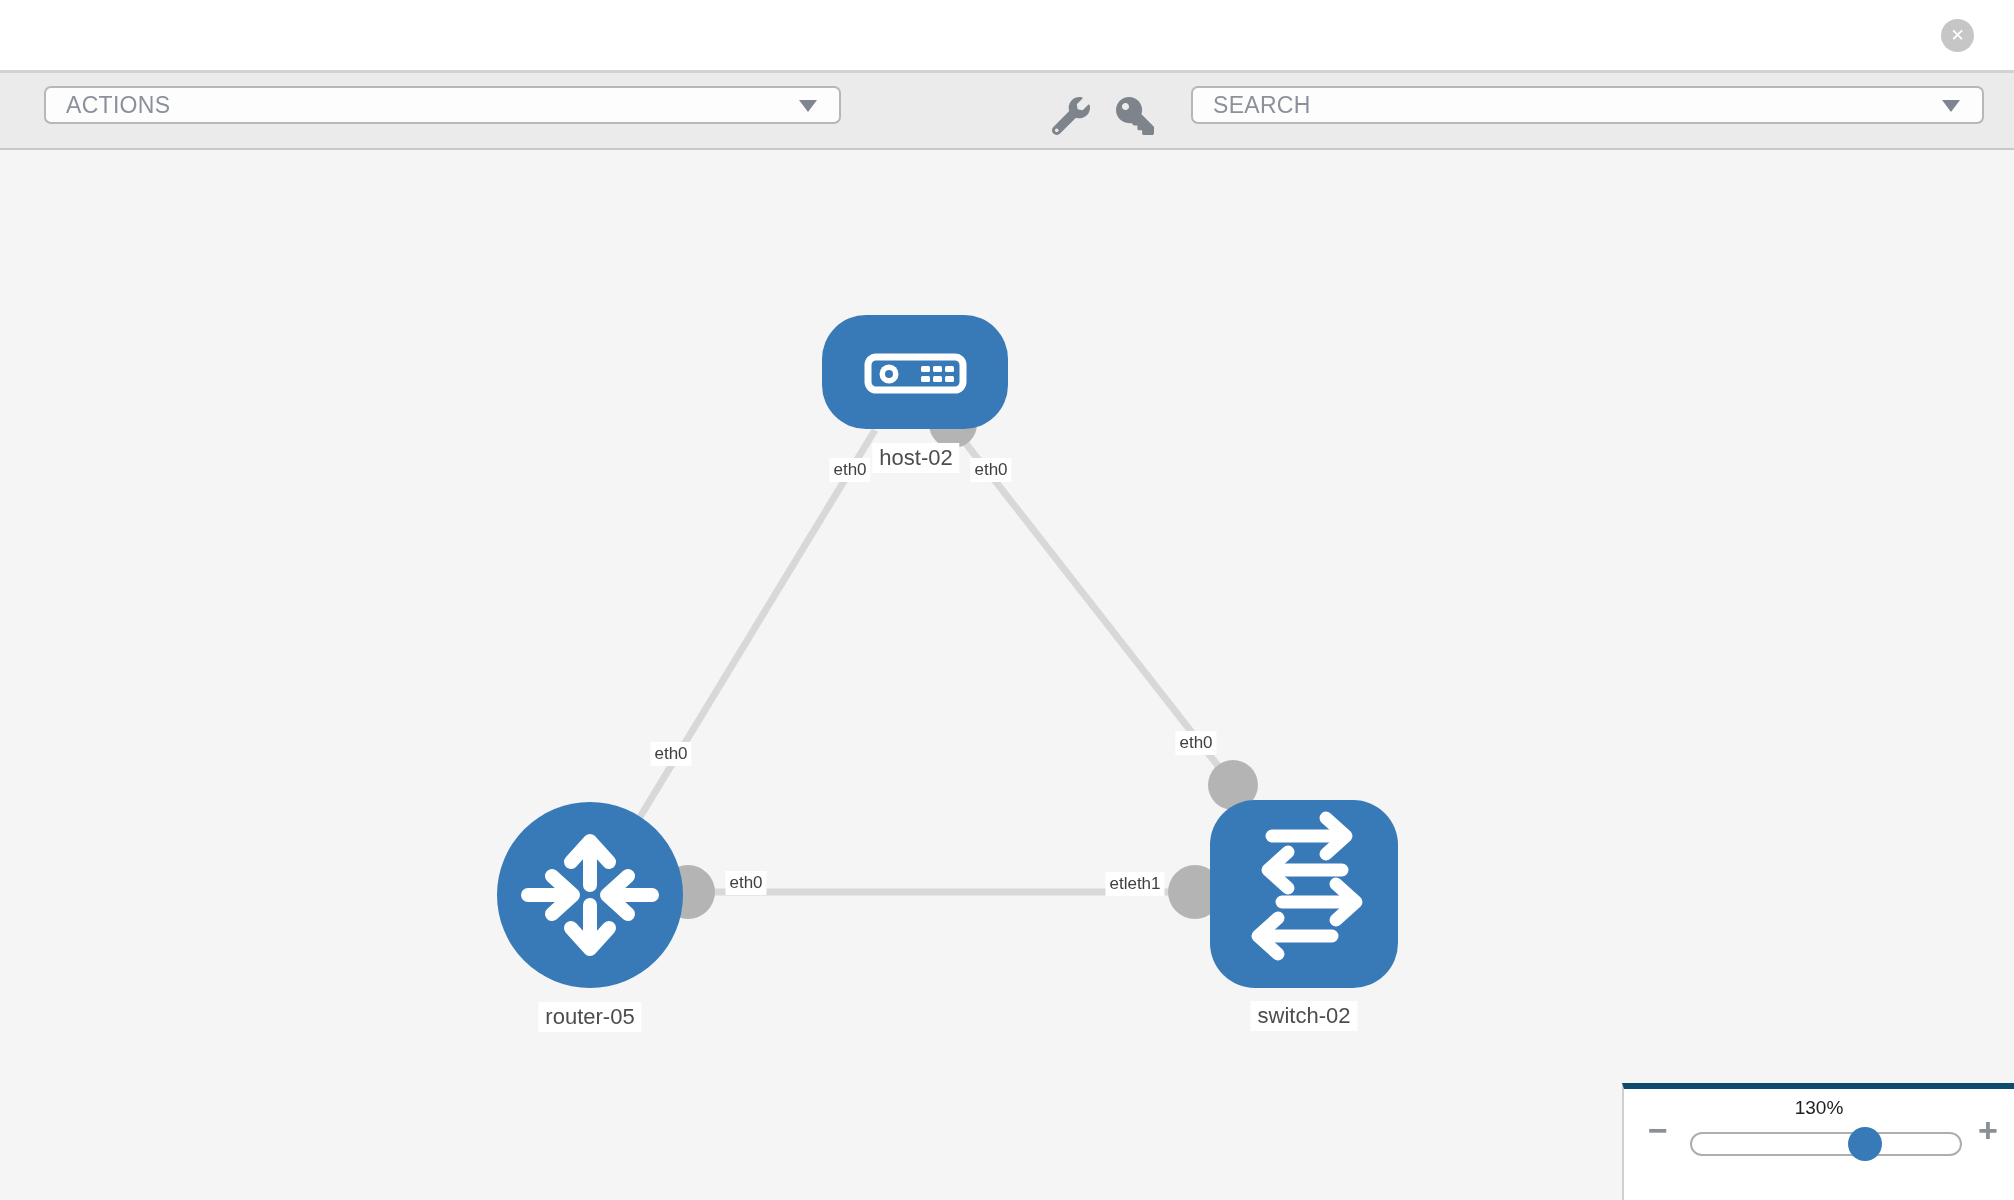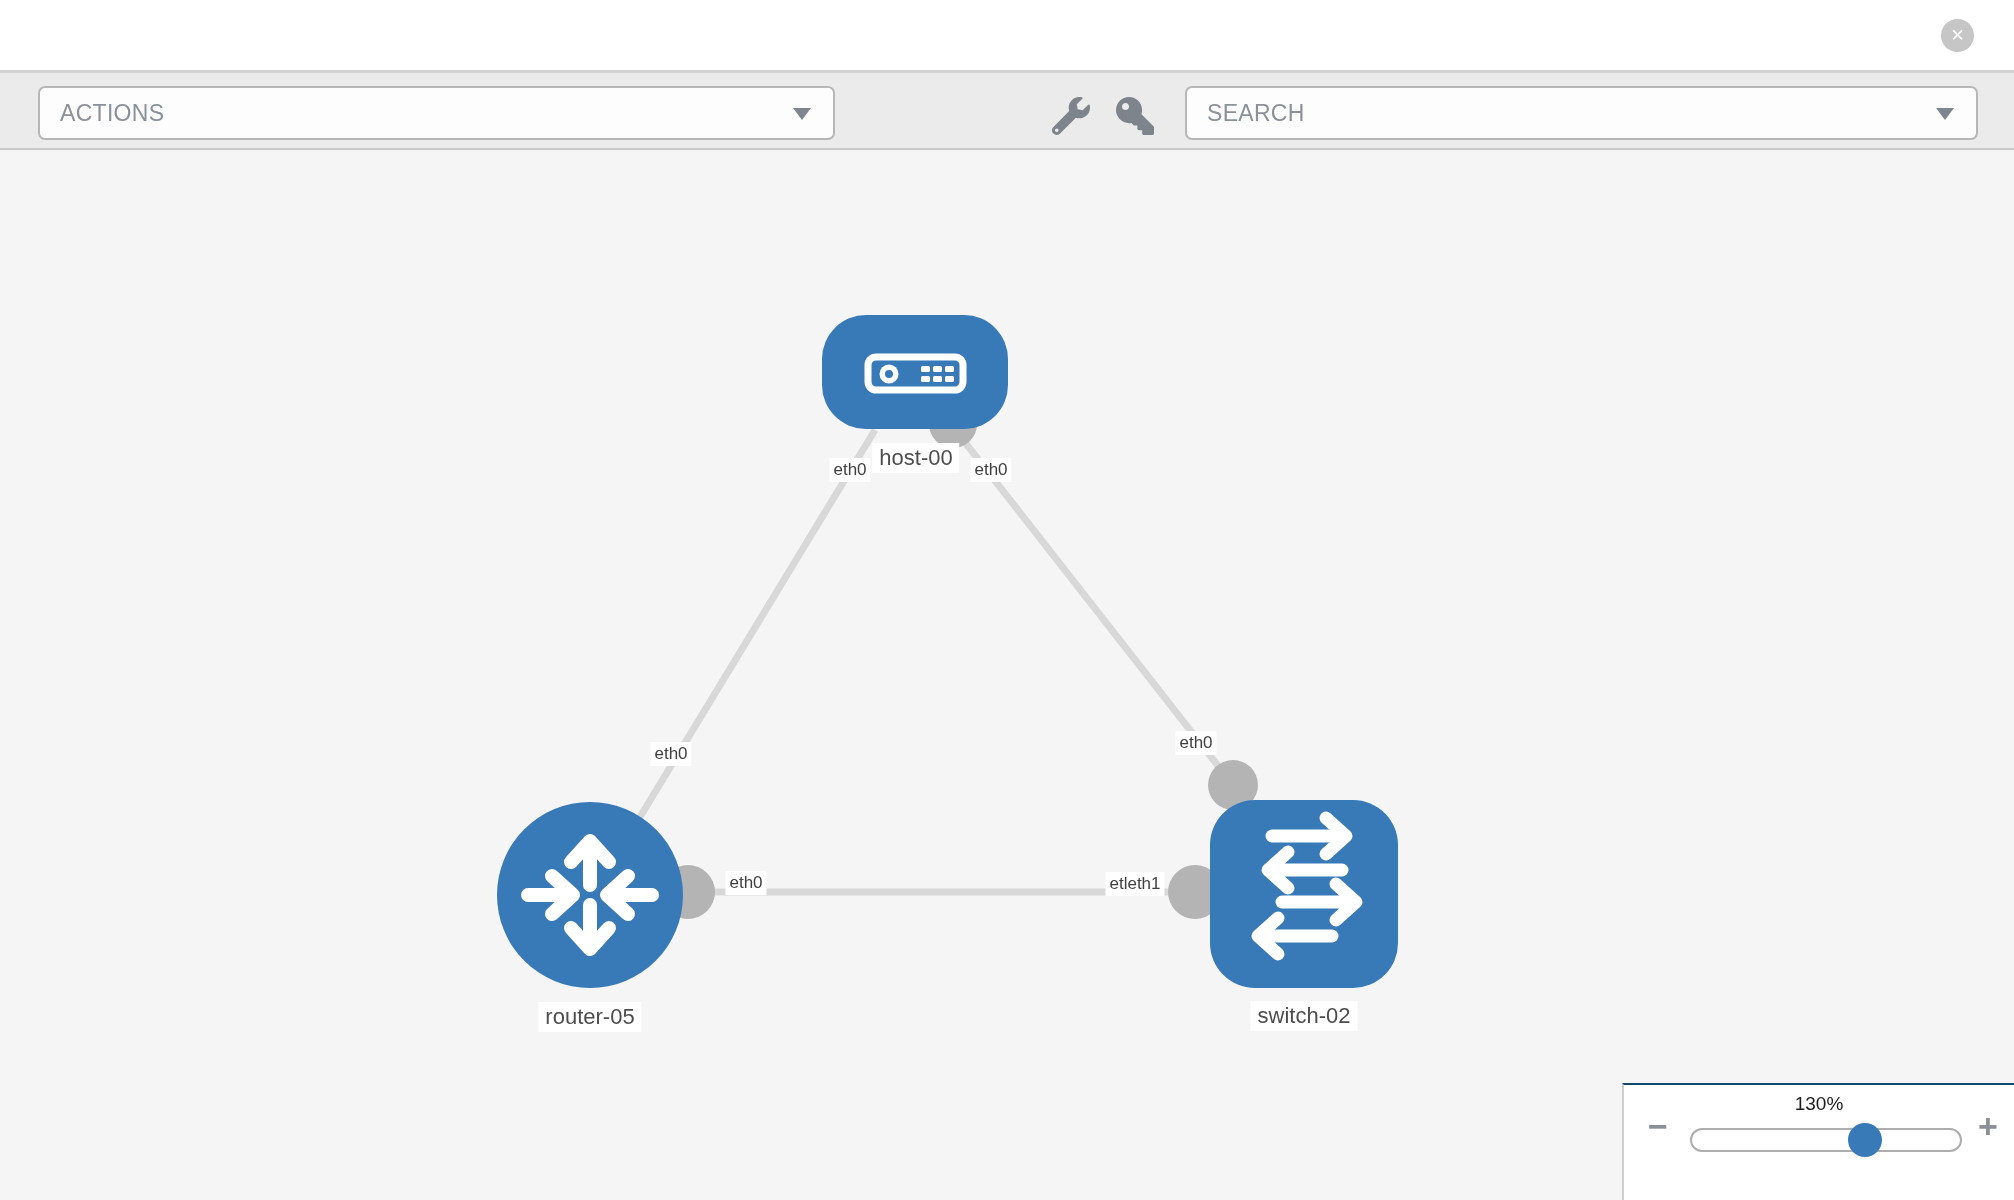--- a/index.html
+++ b/index.html
@@ -11,40 +11,40 @@
        border-bottom:3px solid #d2d2d2;}
   .hdr-title{position:absolute;left:40px;top:0;height:70px;line-height:74px;
        font-size:25px;font-weight:bold;color:#6b6b6b;letter-spacing:.2px;}
   .close-btn{position:absolute;left:1941px;top:19px;width:33px;height:33px;border-radius:50%;
        background:#c6c6c6;color:#fff;display:flex;align-items:center;justify-content:center;
        font-size:17px;font-weight:bold;cursor:pointer;}
 
   
   .toolbar{position:absolute;left:0;top:73px;width:2014px;height:75px;background:#ebebeb;
        border-bottom:2px solid #c9c9c9;}
-  .select-box{position:absolute;top:13px;height:54px;background:#fdfdfd;border:2px solid #b7b7b7;
-       border-radius:7px;box-sizing:border-box;display:flex;align-items:center;cursor:pointer;}
+  .select-box{position:absolute;top:13px;height:38px;background:#fdfdfd;border:2px solid #b7b7b7;
+       border-radius:7px;box-sizing:border-box;display:flex;align-items:center;cursor:pointer;margin-left:6px;}
   .select-box .lab{margin-left:20px;font-size:23px;color:#8b919a;letter-spacing:.3px;}
   .caret{position:absolute;right:22px;top:50%;margin-top:-5px;width:0;height:0;
        border-left:9px solid transparent;border-right:9px solid transparent;
        border-top:12px solid #7f8590;}
   .actions-box{left:38px;width:797px;}
   .search-box{left:1185px;width:793px;}
   .tool-icon{position:absolute;top:24px;cursor:pointer;}
 
   
   .canvas{position:absolute;left:0;top:150px;width:2014px;height:1050px;background:#f5f5f5;}
   .topo{position:absolute;left:0;top:0;}
   .lbl{position:absolute;transform:translate(-50%,-50%);background:#ffffff;white-space:nowrap;text-align:center;}
   .lbl-node{font-size:22px;color:#4d4d4d;padding:2px 7px;}
   .lbl-iface{font-size:17px;color:#404040;padding:2px 4px;}
 
   
   .zoom-panel{position:absolute;left:1622px;top:933px;width:392px;height:117px;background:#ffffff;
-       border-top:2px solid #0c4a6e;border-left:2px solid #cfcfcf;box-sizing:border-box;}
+       border-top:6px solid #0c4a6e;border-left:2px solid #cfcfcf;box-sizing:border-box;}
   .zoom-level{position:absolute;left:0;top:8px;width:100%;text-align:center;font-size:19px;color:#1d1d1d;}
   .zoom-minus,.zoom-plus{position:absolute;top:24px;font-size:34px;font-weight:bold;color:#8b9096;
        cursor:pointer;line-height:34px;}
   .zoom-minus{left:24px;}
   .zoom-plus{left:354px;}
   .zoom-track{position:absolute;left:66px;top:43px;width:272px;height:24px;background:#fff;
        border:2px solid #aeaeae;border-radius:14px;box-sizing:border-box;cursor:pointer;}
   .zoom-thumb{position:absolute;left:156px;top:-7px;width:34px;height:34px;border-radius:50%;
        background:#3879b7;cursor:grab;}
 </style>
@@ -130,21 +130,21 @@
           <path d="M38,-24 L-32,-24"></path>
             <path d="M-16,-42 L-36,-24 L-16,-6"></path>
           <path d="M-22,8 L48,8"></path>
             <path d="M32,-10 L52,8 L32,26"></path>
           <path d="M28,42 L-42,42"></path>
             <path d="M-26,24 L-46,42 L-26,60"></path>
         </g>
       </g>
     </svg>
 
-    <div class="lbl lbl-node" style="left:916px;top:308px">host-00</div>
+    <div class="lbl lbl-node" style="left:916px;top:308px">host-02</div>
     <div class="lbl lbl-node" style="left:590px;top:867px">router-05</div>
     <div class="lbl lbl-node" style="left:1304px;top:866px">switch-02</div>
 
     <div class="lbl lbl-iface" style="left:850px;top:320px">eth0</div>
     <div class="lbl lbl-iface" style="left:991px;top:320px">eth0</div>
     <div class="lbl lbl-iface" style="left:671px;top:604px">eth0</div>
     <div class="lbl lbl-iface" style="left:1196px;top:593px">eth0</div>
     <div class="lbl lbl-iface" style="left:746px;top:733px">eth0</div>
     <div class="lbl lbl-iface" style="left:1135px;top:734px">etleth1</div>
 

